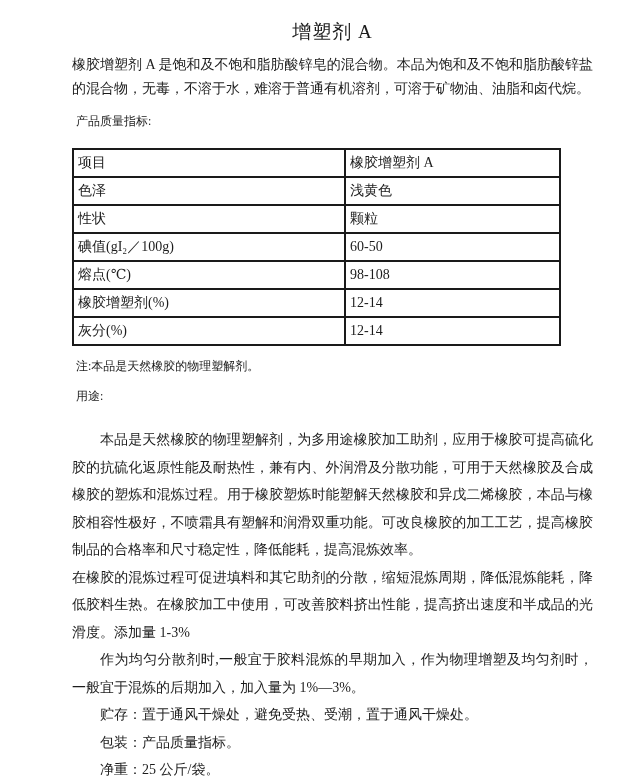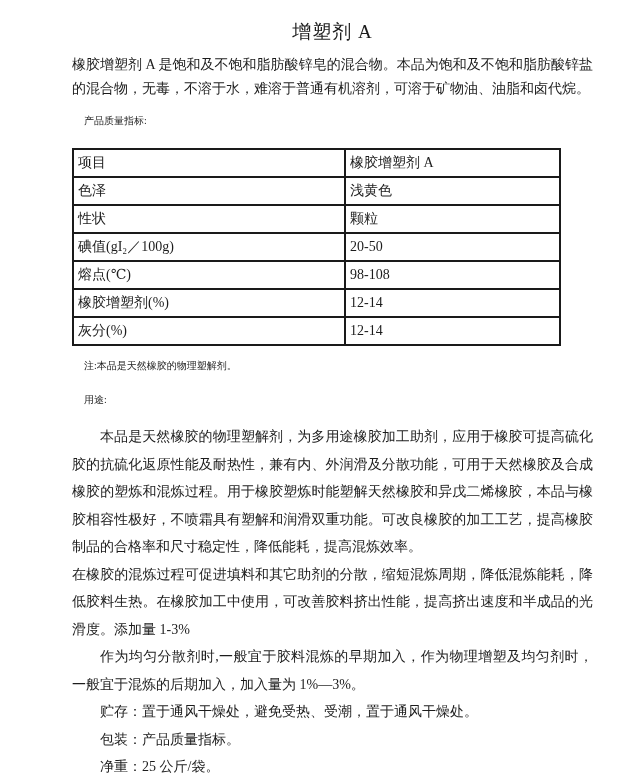--- a/index.html
+++ b/index.html
@@ -24,44 +24,44 @@
     line-height: 28px;
     letter-spacing: 1px;
   }
   .intro {
     font-size: 14px;
     line-height: 24px;
     text-align: justify;
     margin: 7px 0 0 0;
   }
   .plain-line {
-    font-size: 10px;
+    font-size: 12px;
     line-height: 22px;
-    margin: 12px;
+    margin: 4px;
   }
   .quality-label { margin-top: 9px; }
   .quality-table {
     border-collapse: collapse;
     width: 489px;
     margin-top: 16px;
     table-layout: fixed;
   }
   .quality-table td {
     border: 2px solid #1a1a1a;
     font-size: 14px;
     height: 26px;
     padding: 0 4px;
     vertical-align: middle;
     overflow: hidden;
     white-space: nowrap;
   }
   .quality-table td.c1 { width: 262px; }
   .note { margin-top: 9px; }
   .usage-label { margin-top: 8px; }
-  .usage-section { margin-top: 9px; }
+  .usage-section { margin-top: 19px; }
   .body-par {
     font-size: 14px;
     line-height: 27.5px;
     margin: 0;
     text-align: justify;
   }
   .indent { text-indent: 2em; }
 </style>
 </head>
 <body>
@@ -87,21 +87,21 @@
           <td class="c2">浅黄色</td>
         </tr>
 
         <tr>
           <td class="c1">性状</td>
           <td class="c2">颗粒</td>
         </tr>
 
         <tr>
           <td class="c1">碘值(gI₂／100g)</td>
-          <td class="c2">20-50</td>
+          <td class="c2">60-50</td>
         </tr>
 
         <tr>
           <td class="c1">熔点(℃)</td>
           <td class="c2">98-108</td>
         </tr>
 
         <tr>
           <td class="c1">橡胶增塑剂(%)</td>
           <td class="c2">12-14</td>

